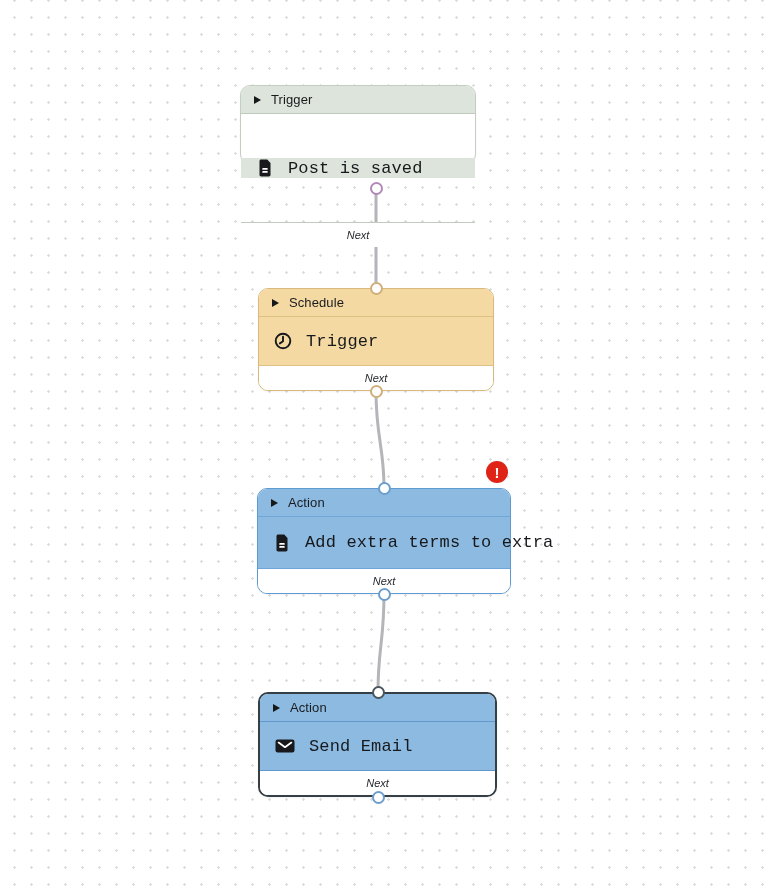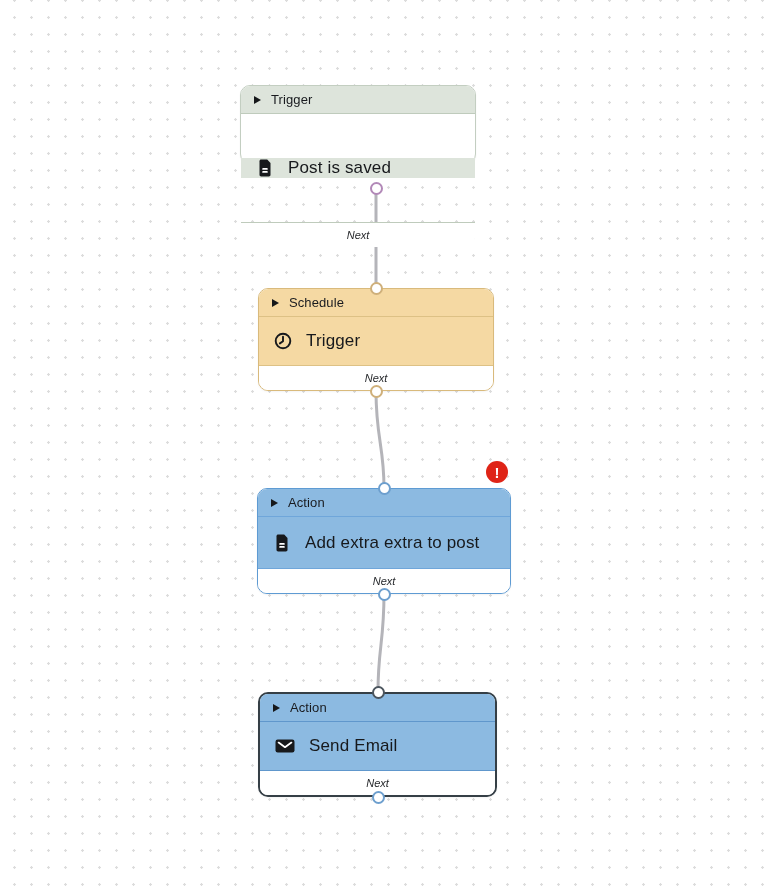--- a/index.html
+++ b/index.html
@@ -80,20 +80,21 @@
     display: inline-flex;
     margin-right: 13px;
     flex: 0 0 auto;
   }
   .title {
     font-size: 17px;
     font-weight: 500;
     color: #17191c;
     letter-spacing: 0.15px;
     white-space: nowrap;
+    font-family: Liberation Mono, monospace;
   }
 
   .node-footer {
     flex: 0 0 24px;
     display: flex;
     align-items: center;
     justify-content: center;
     background: #ffffff;
     border-top: 1px solid var(--divider, #ccc);
     border-radius: 0 0 9px 9px;
@@ -188,21 +189,21 @@
       <span class="cat">Action</span>
     </div>
     <div class="node-body">
       <span class="icon">
         <svg width="20" height="20" viewBox="0 0 20 20">
           <path d="M4.5 3.2 C4.5 2.3 5.2 1.6 6.1 1.6 H12.2 L15.5 4.9 V16.8 C15.5 17.7 14.8 18.4 13.9 18.4 H6.1 C5.2 18.4 4.5 17.7 4.5 16.8 Z" fill="#17191c"></path>
           <rect x="7.2" y="10.1" width="5.6" height="1.7" rx="0.85" fill="#fff"></rect>
           <rect x="7.2" y="13.1" width="5.6" height="1.7" rx="0.85" fill="#fff"></rect>
         </svg>
       </span>
-      <span class="title">Add extra extra to post</span>
+      <span class="title">Add extra terms to extra</span>
     </div>
     <div class="node-footer">
       <span class="next-label">Next</span>
     </div>
   </div>
 
   <div class="node selected" style="left: 258px; top: 692px; width: 239px; height: 105px; --fill: #8cbae1; --border: #353f46; --divider: #6097cc;">
     <div class="node-header">
       <span class="tri"></span>
       <span class="cat">Action</span>

